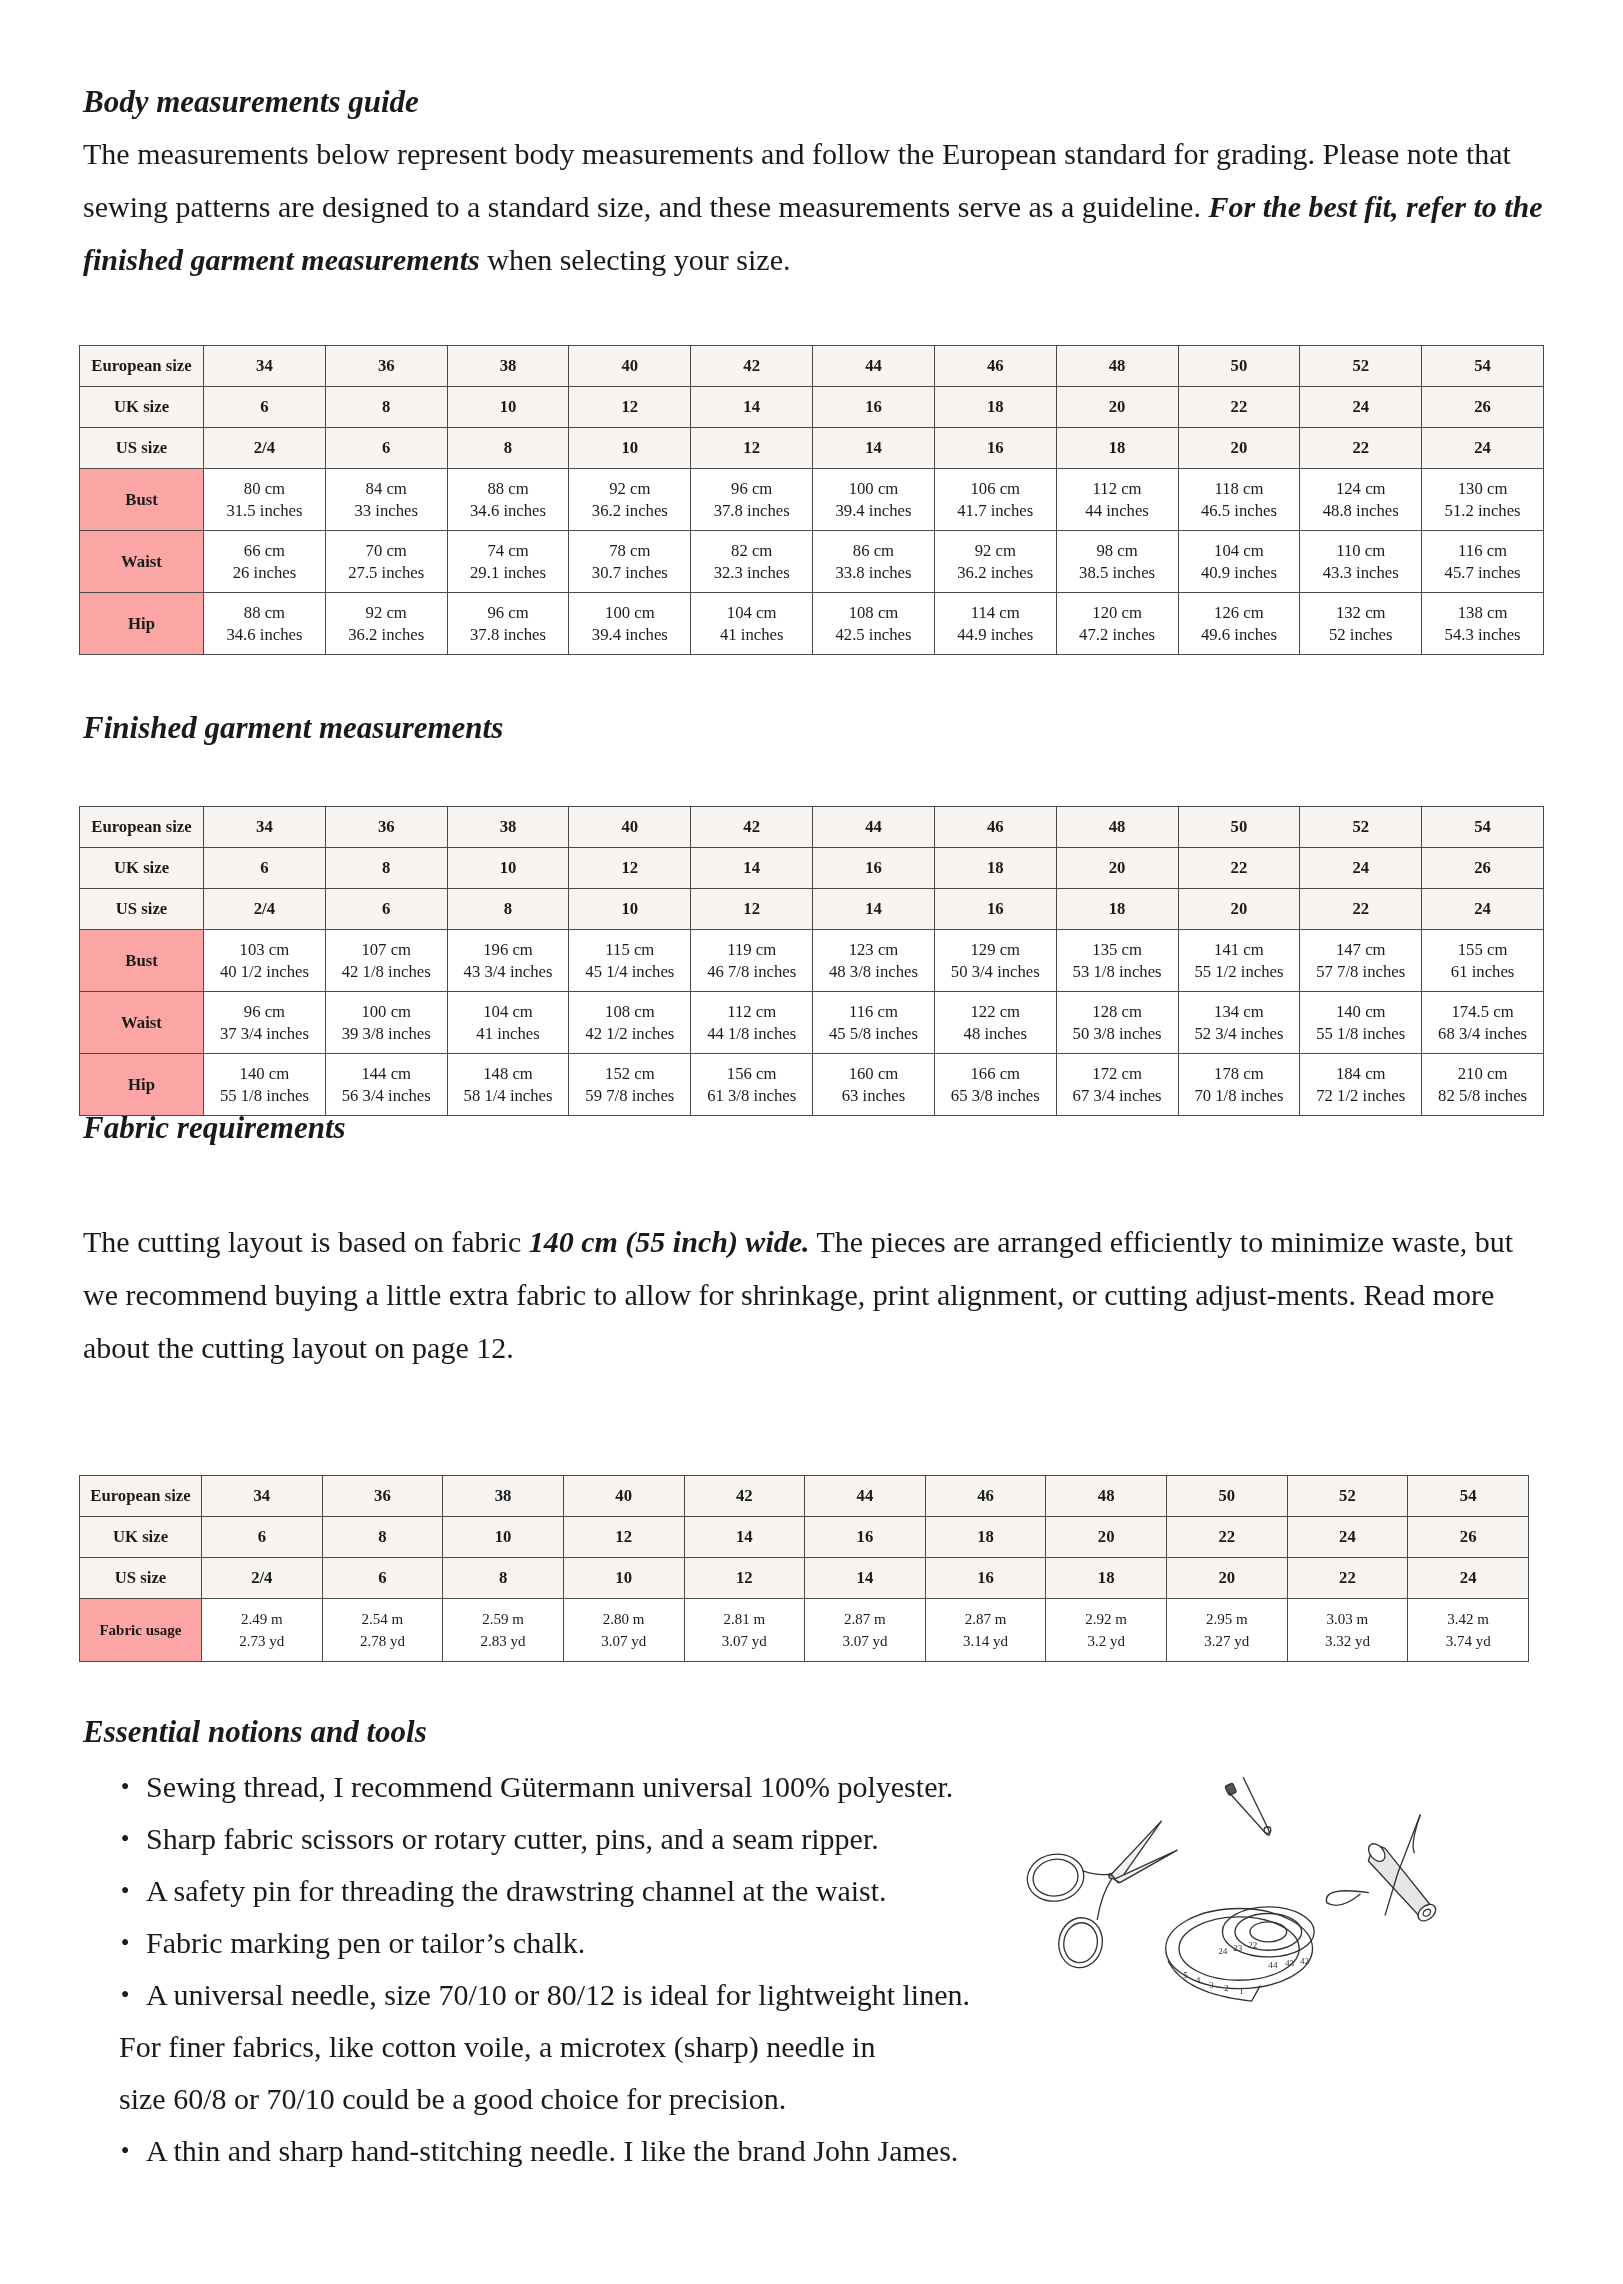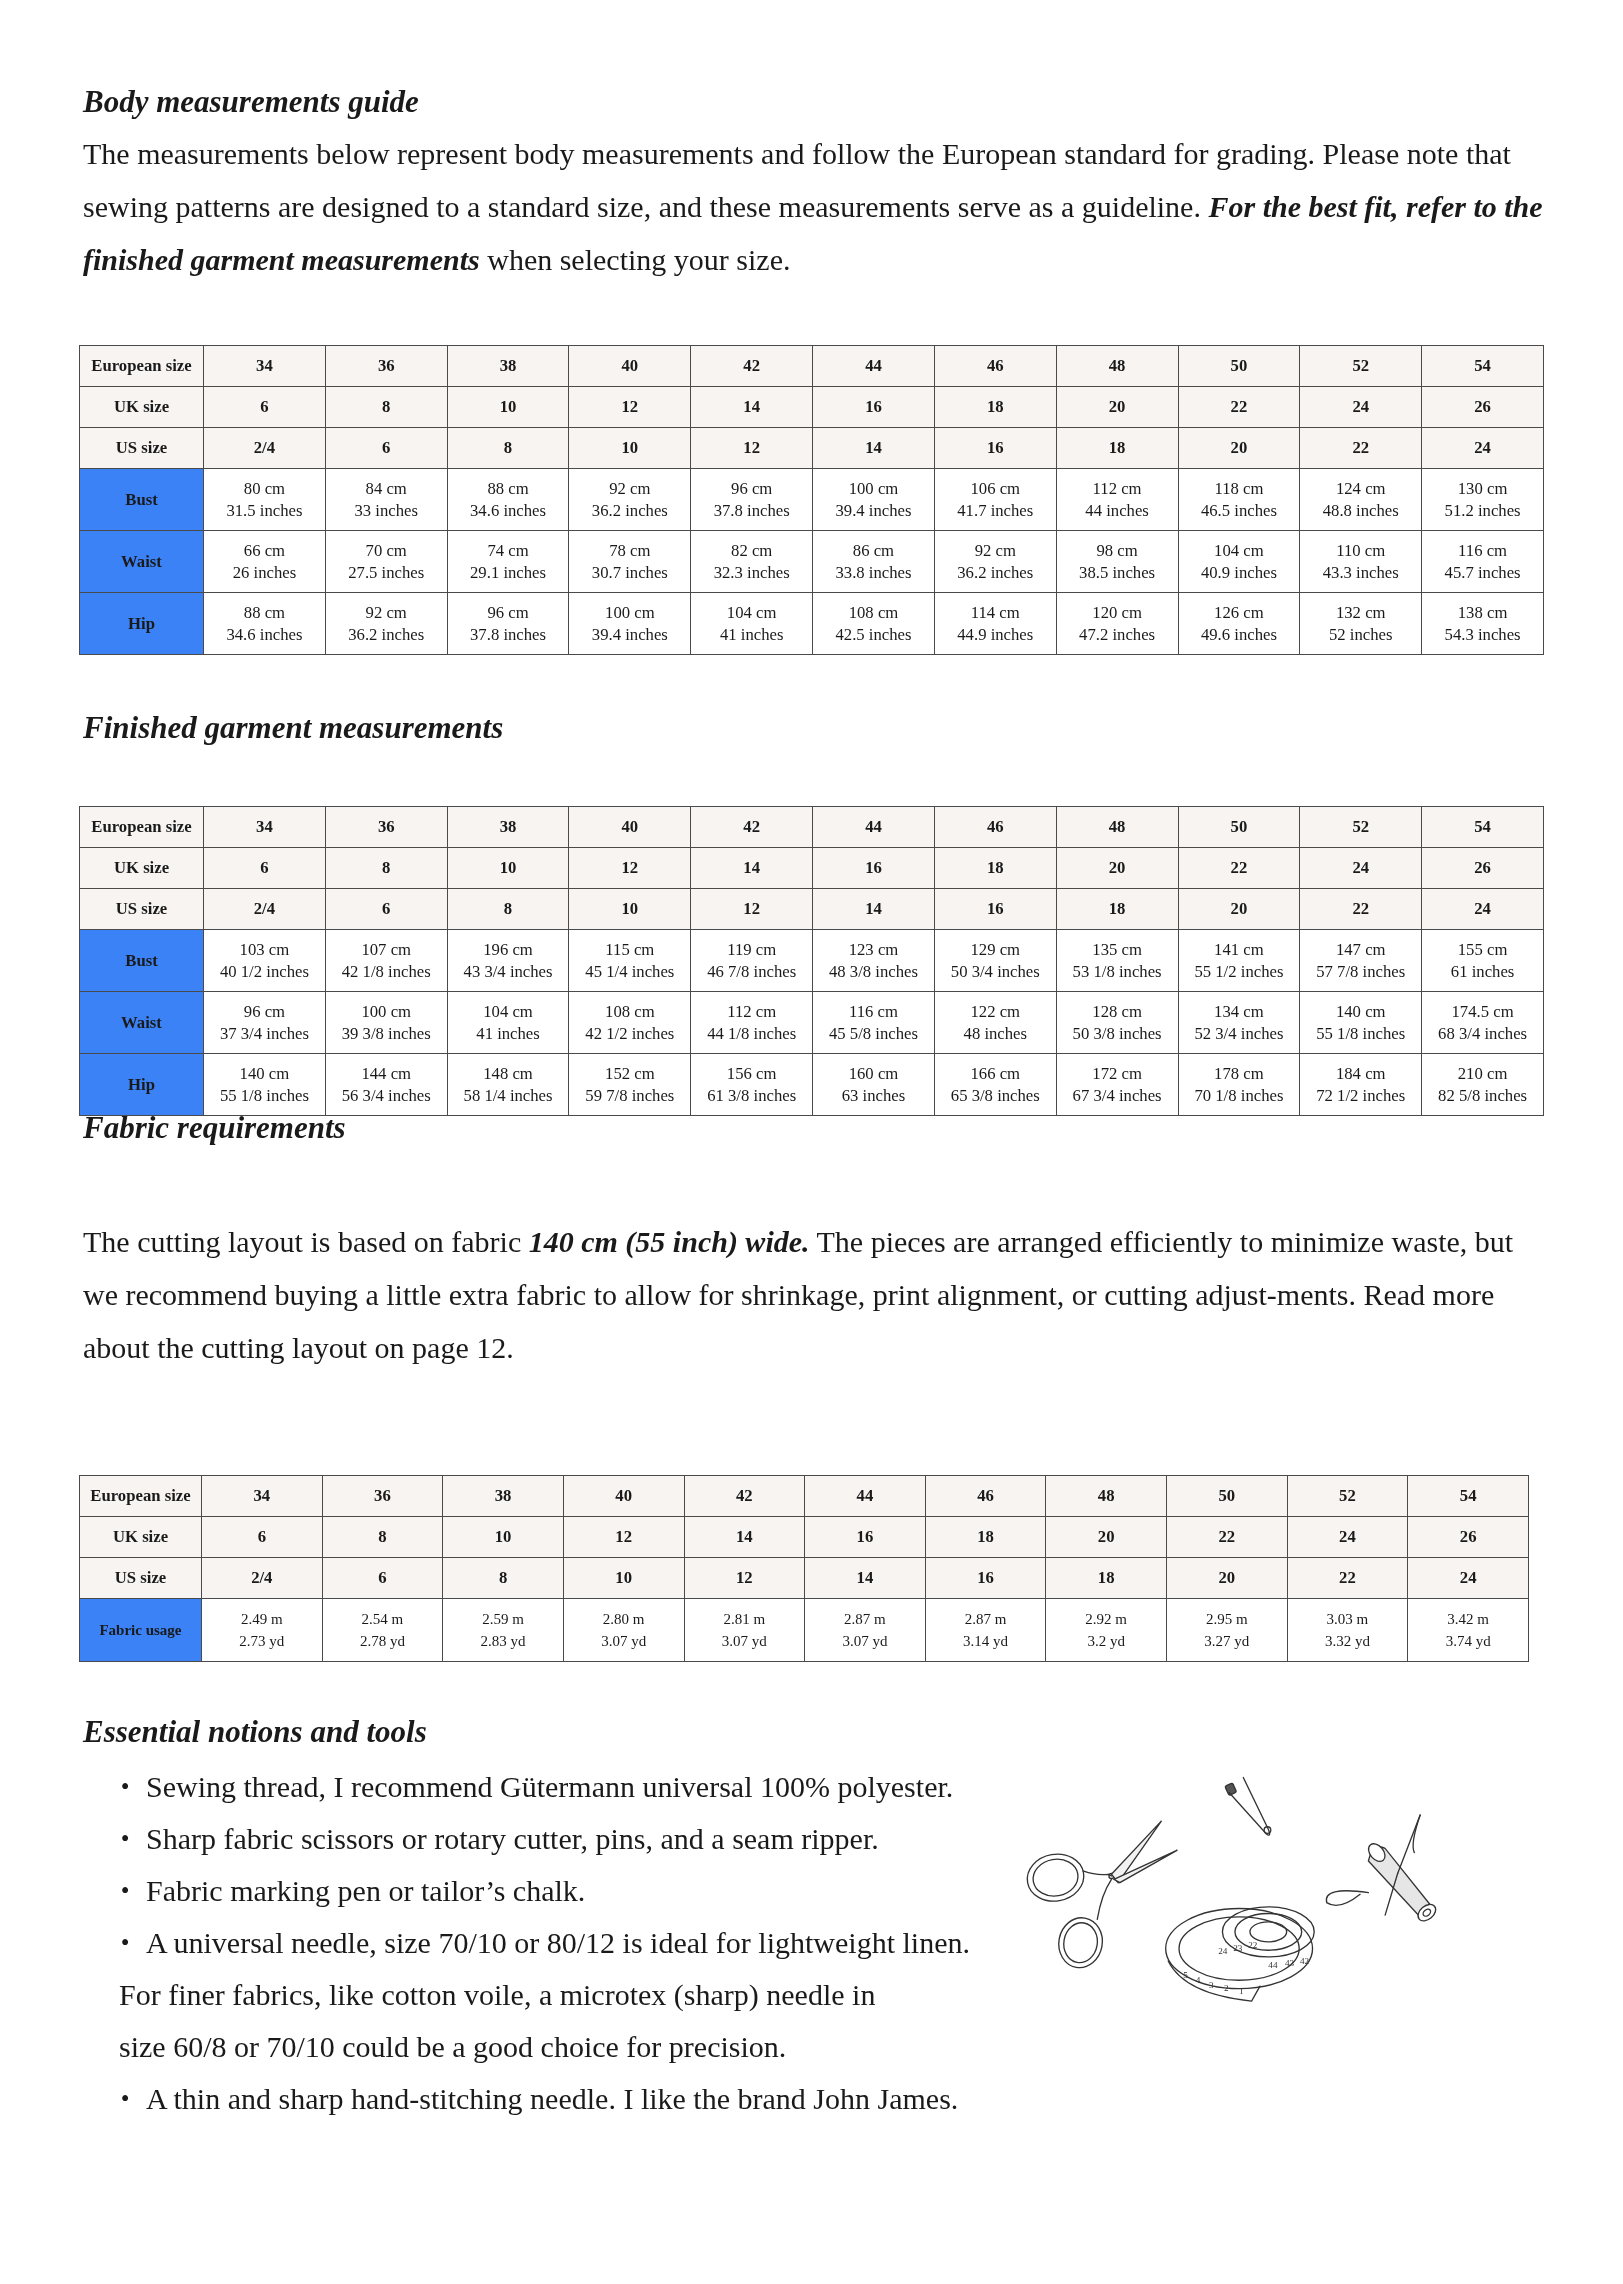--- a/index.html
+++ b/index.html
@@ -5,21 +5,21 @@
   html, body { margin: 0; padding: 0; background: #ffffff; }
   body { width: 1624px; height: 2284px; position: relative; overflow: hidden;
          font-family: "Liberation Serif", "DejaVu Serif", serif; color: #1a1a1a; }
   .heading { position: absolute; left: 83px; font-style: italic; font-weight: bold;
              font-size: 31px; line-height: 37px; margin: 0; }
   .para { position: absolute; left: 83px; width: 1469px; font-size: 30px; line-height: 53px; margin: 0; }
   .para em { font-weight: bold; font-style: italic; }
   table.sz { position: absolute; left: 79px; border-collapse: collapse; table-layout: fixed; margin-top: 40px; }
   table.sz td { border: 1.7px solid #4a4a4a; text-align: center; vertical-align: middle; padding: 0;
                 font-size: 16.7px; line-height: 22px; }
-  table.sz td.lbl { background: #3b82f6; font-weight: bold; font-size: 16.7px; }
+  table.sz td.lbl { background: #fca5a5; font-weight: bold; font-size: 16.7px; }
   table.sz tr.hdr td { background: #f7f4f2; font-weight: bold; }
   table.sz tr.hdr td { height: 40px; }
   table.sz tr.meas td { height: 61px; }
   #t1 { top: 305px; width: 1465px; }
   #t2 { top: 766px; width: 1465px; }
   #t3 { top: 1435px; width: 1450px; }
   #t3 tr.meas td { height: 62px; font-size: 15px; line-height: 22px; }
   #t3 td.lbl { font-size: 16.7px; }
   ul.notions { position: absolute; left: 83px; top: 1761px; margin: 0; padding: 0; list-style: none;
                font-size: 30px; line-height: 52px; }
@@ -287,20 +287,21 @@
         <td><span>3.03 m</span><br><span>3.32 yd</span></td>
         <td><span>3.42 m</span><br><span>3.74 yd</span></td>
       </tr>
     </tbody>
 </table>
 
 <h2 class="heading" style="top:1713px;">Essential notions and tools</h2>
 <ul class="notions">
   <li class="bullet"><span>Sewing thread, I recommend Gütermann universal 100% polyester.</span></li>
   <li class="bullet"><span>Sharp fabric scissors or rotary cutter, pins, and a seam ripper.</span></li>
+  <li class="bullet"><span>A safety pin for threading the drawstring channel at the waist.</span></li>
   <li class="bullet"><span>Fabric marking pen or tailor’s chalk.</span></li>
   <li class="bullet"><span>A universal needle, size 70/10 or 80/12 is ideal for lightweight linen.</span></li>
   <li class="cont"><span>For finer fabrics, like cotton voile, a microtex (sharp) needle in</span></li>
   <li class="cont"><span>size 60/8 or 70/10 could be a good choice for precision.</span></li>
   <li class="bullet"><span>A thin and sharp hand-stitching needle. I like the brand John James.</span></li>
 </ul>
 
 <div class="illus">
   <svg width="534" height="284" viewBox="0 0 640 340" fill="none" stroke="#333" stroke-width="1.6" stroke-linecap="round">
 

